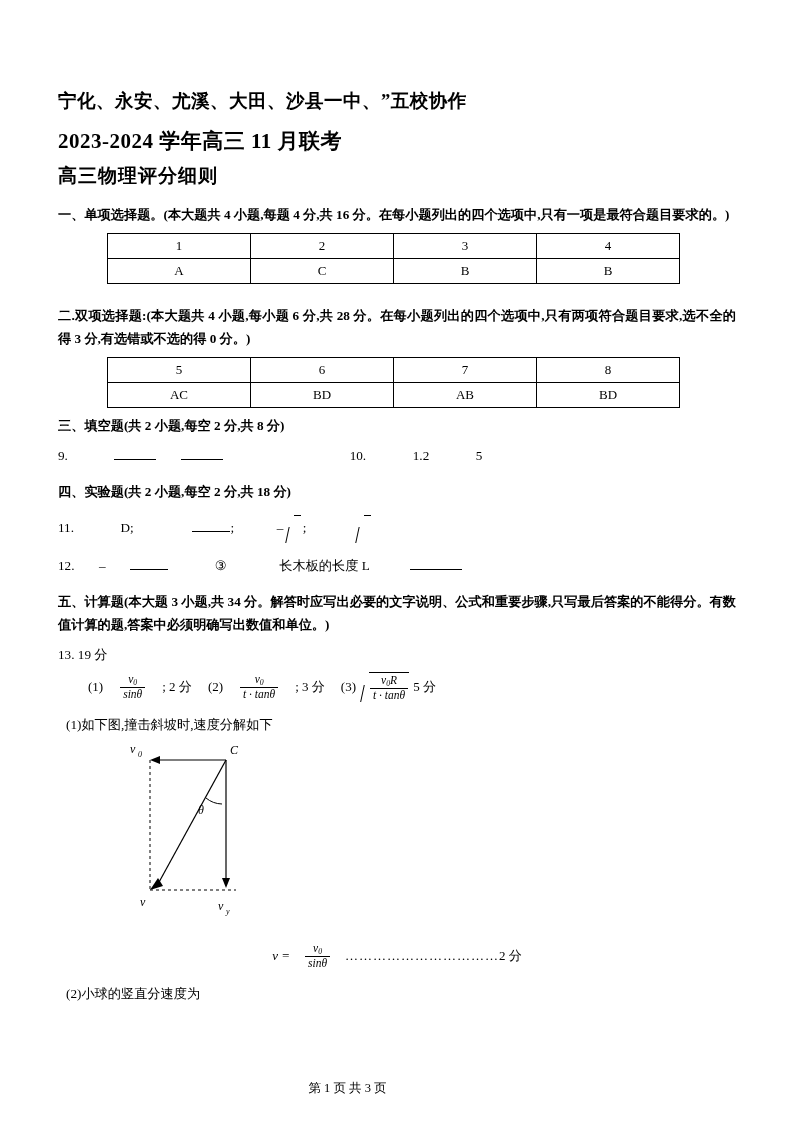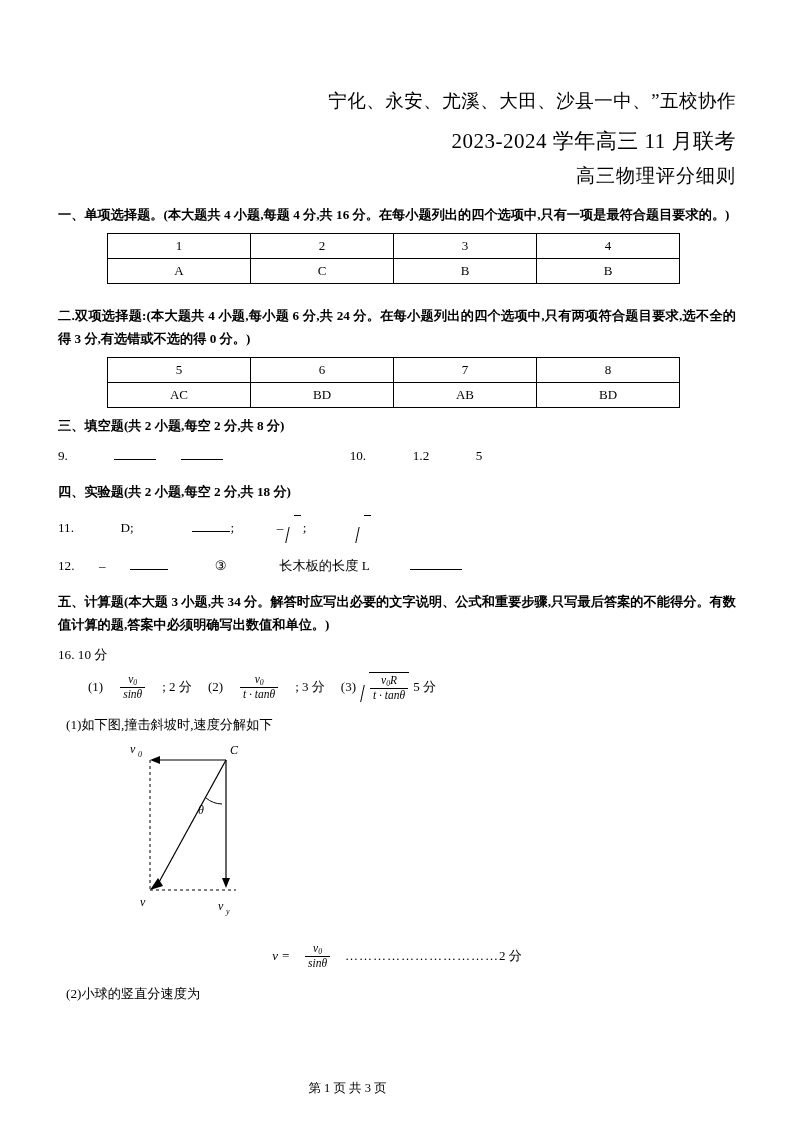--- a/index.html
+++ b/index.html
@@ -16,22 +16,22 @@
     overflow: hidden;
   }
   .page {
     width: 794px;
     height: 1123px;
     box-sizing: border-box;
     padding: 70px 58px 30px 58px;
     position: relative;
   }
   .title-line {
-    text-align: right;
-    font-weight: normal;
+    text-align: left;
+    font-weight: bold;
     font-family: "Liberation Serif", serif;
   }
   .t1 {
     font-size: 18.5px;
     letter-spacing: 0.5px;
     margin-top: 18px;
   }
   .t2 {
     font-size: 21px;
     margin-top: 14px;
@@ -189,21 +189,21 @@
     </tr>
     <tr>
       <td>A</td>
       <td>C</td>
       <td>B</td>
       <td>B</td>
     </tr>
   </tbody>
     </table>
 
-  <div class="sec-head" style="margin-top:20px">二.双项选择题:(本大题共 4 小题,每小题 6 分,共 24 分。在每小题列出的四个选项中,只有两项符合题目要求,选不全的得 3 分,有选错或不选的得 0 分。)</div>
+  <div class="sec-head" style="margin-top:20px">二.双项选择题:(本大题共 4 小题,每小题 6 分,共 28 分。在每小题列出的四个选项中,只有两项符合题目要求,选不全的得 3 分,有选错或不选的得 0 分。)</div>
 
   <table class="ans">
     <tbody>
         <tr>
       <td>5</td>
       <td>6</td>
       <td>7</td>
       <td>8</td>
     </tr>
     <tr>
@@ -254,21 +254,21 @@
     <span class="gap-md"></span>
     <span>③</span>
     <span style="display:inline-block;width:46px"></span>
     <span>长木板的长度 L</span>
     <span style="display:inline-block;width:34px"></span>
     <span class="blank" style="width:52px"></span>
   </div>
 
   <div class="sec-head" style="margin-top:10px">五、计算题(本大题 3 小题,共 34 分。解答时应写出必要的文字说明、公式和重要步骤,只写最后答案的不能得分。有数值计算的题,答案中必须明确写出数值和单位。)</div>
 
-  <div class="q13">16. 10 分</div>
+  <div class="q13">13. 19 分</div>
 
   <div class="formula-row">
     <span>(1)</span>
     <span class="frac">
       <span class="num"><span>v</span><span class="sub">0</span></span>
       <span class="den">sinθ</span>
     </span>
     <span>; 2 分</span>
     <span style="display:inline-block;width:12px"></span>
     <span>(2)</span>

